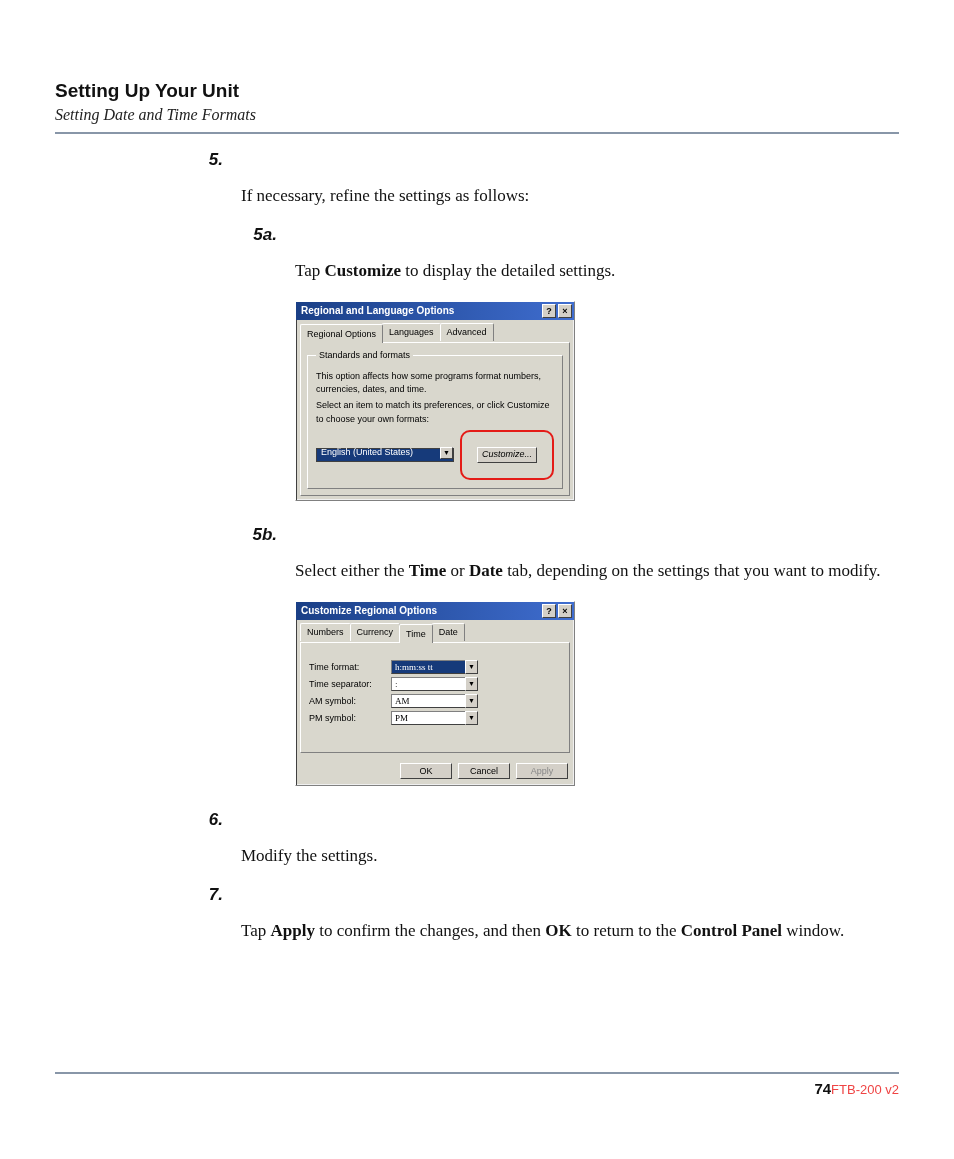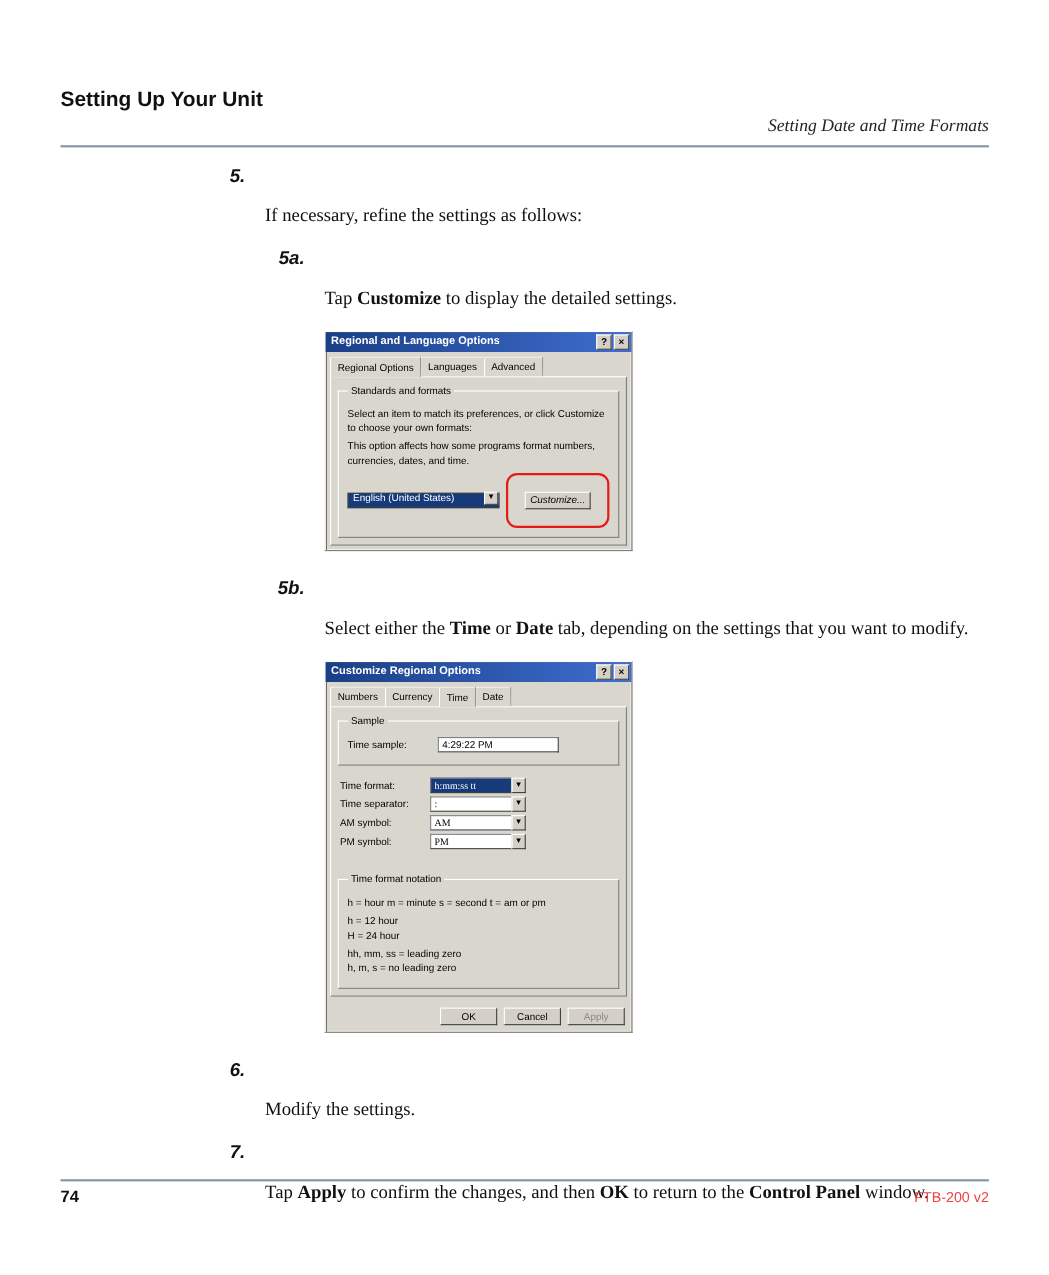--- a/index.html
+++ b/index.html
@@ -15,26 +15,26 @@
     --highlight-ring:#e41b17;
     --sel-blue:#163a7a;
   }
   *{box-sizing:border-box;}
   html,body{margin:0;padding:0;background:#fff;}
   .page{position:relative;width:var(--page-w);height:var(--page-h);margin:0 auto;background:#fff;color:var(--text);font-family:Georgia,"Times New Roman",serif;}
 
   
   .hdr{position:absolute;left:55px;right:55px;top:80px;}
   .hdr h1{margin:0 0 4px 0;font-family:Verdana,Arial,sans-serif;font-weight:700;font-size:19px;}
-  .hdr .sub{margin:0 0 8px 0;font-style:italic;font-size:16px;color:#222;text-align:right;}
+  .hdr .sub{margin:0 0 8px 0;font-style:italic;font-size:16px;color:#222;}
   .hdr .rule{height:2px;background:var(--rule);}
 
   .ftr{position:absolute;left:55px;right:55px;bottom:62px;}
   .ftr .rule{height:2px;background:var(--rule);margin-bottom:6px;}
-  .ftr-row{display:flex;justify-content:space-between;align-items:baseline;font-family:Verdana,Arial,sans-serif;}
+  .ftr-row{display:flex;justify-content:flex-end;align-items:baseline;font-family:Verdana,Arial,sans-serif;}
   .ftr-row .pg{font-weight:700;font-size:15px;}
   .ftr-row .model{font-size:13px;color:#ef4444;}
 
   
   .content{position:absolute;left:55px;right:55px;top:140px;bottom:100px;font-size:17px;line-height:1.45;}
   .step{display:flex;gap:18px;margin:8px 0 14px 144px;}
   .sub-step{display:flex;gap:18px;margin:8px 0 14px 186px;}
   .step-num,.sub-num{font-family:Verdana,Arial,sans-serif;font-weight:700;font-style:italic;white-space:nowrap;}
   .step-num{min-width:24px;text-align:right;}
   .sub-num{min-width:36px;text-align:right;}
@@ -57,21 +57,21 @@
     display:flex;align-items:center;justify-content:space-between;
     height:18px;padding:0 2px 0 5px;color:#fff;font-weight:700;font-size:10px;
     background:linear-gradient(90deg,var(--titlebar-a),var(--titlebar-b));
   }
   .titlebar .title-text{white-space:nowrap;overflow:hidden;text-overflow:ellipsis;}
   .ctrls{display:flex;gap:2px;}
   .ctrl{
     width:14px;height:14px;background:#d4d0c8;border:1px solid #fff;border-right-color:#404040;border-bottom-color:#404040;
     display:flex;align-items:center;justify-content:center;font-size:9px;font-weight:700;color:#000;line-height:1;
   }
-  .tabstrip{display:flex;align-items:flex-end;gap:0;padding:3px 4px 0 4px;font-size:9px;}
+  .tabstrip{display:flex;align-items:flex-start;gap:0;padding:3px 4px 0 4px;font-size:9px;}
   .tab{
     padding:2px 6px 2px 6px;border:1px solid #808080;border-bottom:none;background:var(--win-body);
     border-top-color:#fff;border-left-color:#fff;margin-right:-1px;border-radius:2px 2px 0 0;
   }
   .tab.active{position:relative;top:1px;background:var(--win-body);padding-top:3px;}
   .tab-panel{
     margin:0 4px 4px 4px;border:1px solid #808080;border-top-color:#fff;border-left-color:#fff;background:var(--win-body);padding:6px;
   }
   fieldset.group{
     border:1px solid #808080;border-top-color:#fff;border-left-color:#fff;
@@ -145,22 +145,22 @@
           </div>
         </div>
         <div class="tabstrip">
           <div class="tab active">Regional Options</div>
           <div class="tab">Languages</div>
           <div class="tab">Advanced</div>
         </div>
         <div class="tab-panel">
           <fieldset class="group">
             <legend>Standards and formats</legend>
+            <div class="hint">This option affects how some programs format numbers, currencies, dates, and time.</div>
             <div class="hint">Select an item to match its preferences, or click Customize to choose your own formats:</div>
-            <div class="hint">This option affects how some programs format numbers, currencies, dates, and time.</div>
             <div class="row-select">
               <div class="sel">
                 <span>English (United States)</span>
                 <div class="sel-arrow">▼</div>
               </div>
               <span class="ring">
                 <span class="btn">Customize...</span>
               </span>
             </div>
           </fieldset>
@@ -185,27 +185,20 @@
           </div>
         </div>
         <div class="tabstrip">
           <div class="tab">Numbers</div>
           <div class="tab">Currency</div>
           <div class="tab active">Time</div>
           <div class="tab">Date</div>
         </div>
         <div class="tab-panel">
 
-          <fieldset class="group">
-            <legend>Sample</legend>
-            <div class="form-row">
-              <label>Time sample:</label>
-              <div class="field" style="min-width:110px;">4:29:22 PM</div>
-            </div>
-          </fieldset>
 
           <div style="height:8px;"></div>
 
           <fieldset class="group" style="border-top:none;border-left:none;border-right:none;border-bottom:none;padding:0 2px;">
             <div class="form-row">
               <label>Time format:</label>
               <div class="combo sel-blue">
                 <div class="field">h:mm:ss tt</div>
                 <div class="sel-arrow">▼</div>
               </div>
@@ -228,28 +221,20 @@
               <label>PM symbol:</label>
               <div class="combo">
                 <div class="field">PM</div>
                 <div class="sel-arrow">▼</div>
               </div>
             </div>
           </fieldset>
 
           <div style="height:18px;"></div>
 
-          <fieldset class="group">
-            <legend>Time format notation</legend>
-            <div class="notation">h = hour    m = minute    s = second    t = am or pm</div>
-            <div class="notation">h = 12 hour</div>
-            <div class="notation" style="margin-top:-3px;">H = 24 hour</div>
-            <div class="notation">hh, mm, ss = leading zero</div>
-            <div class="notation" style="margin-top:-3px;">h, m, s = no leading zero</div>
-          </fieldset>
 
         </div>
         <div class="btn-row">
           <span class="btn">OK</span>
           <span class="btn">Cancel</span>
           <span class="btn disabled">Apply</span>
         </div>
       </div>
     </div>
 

